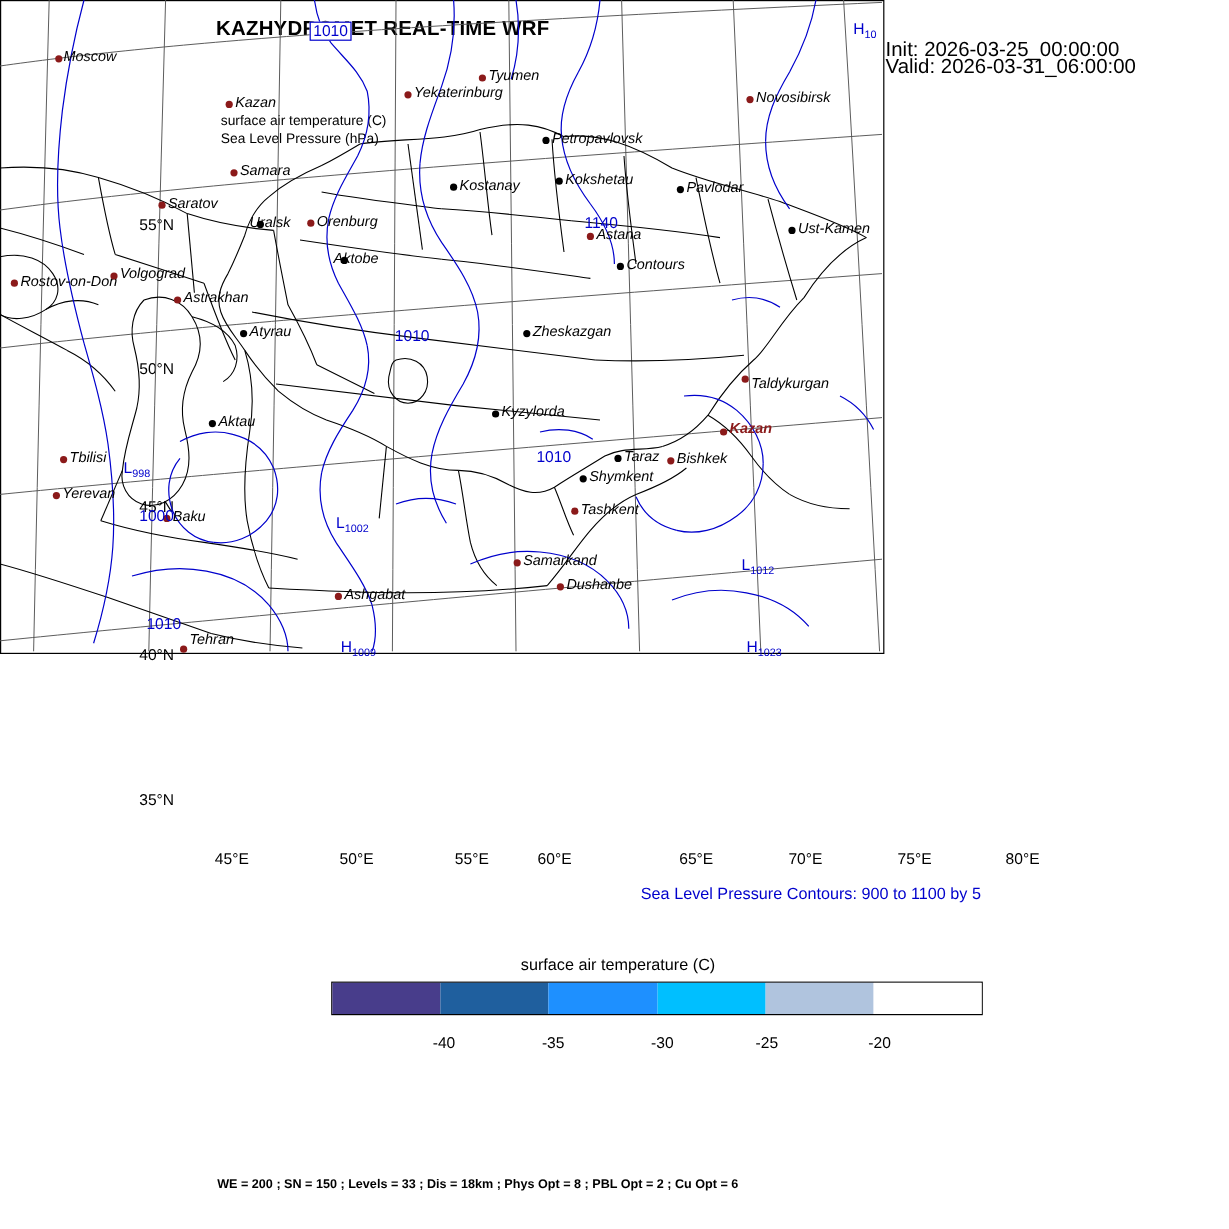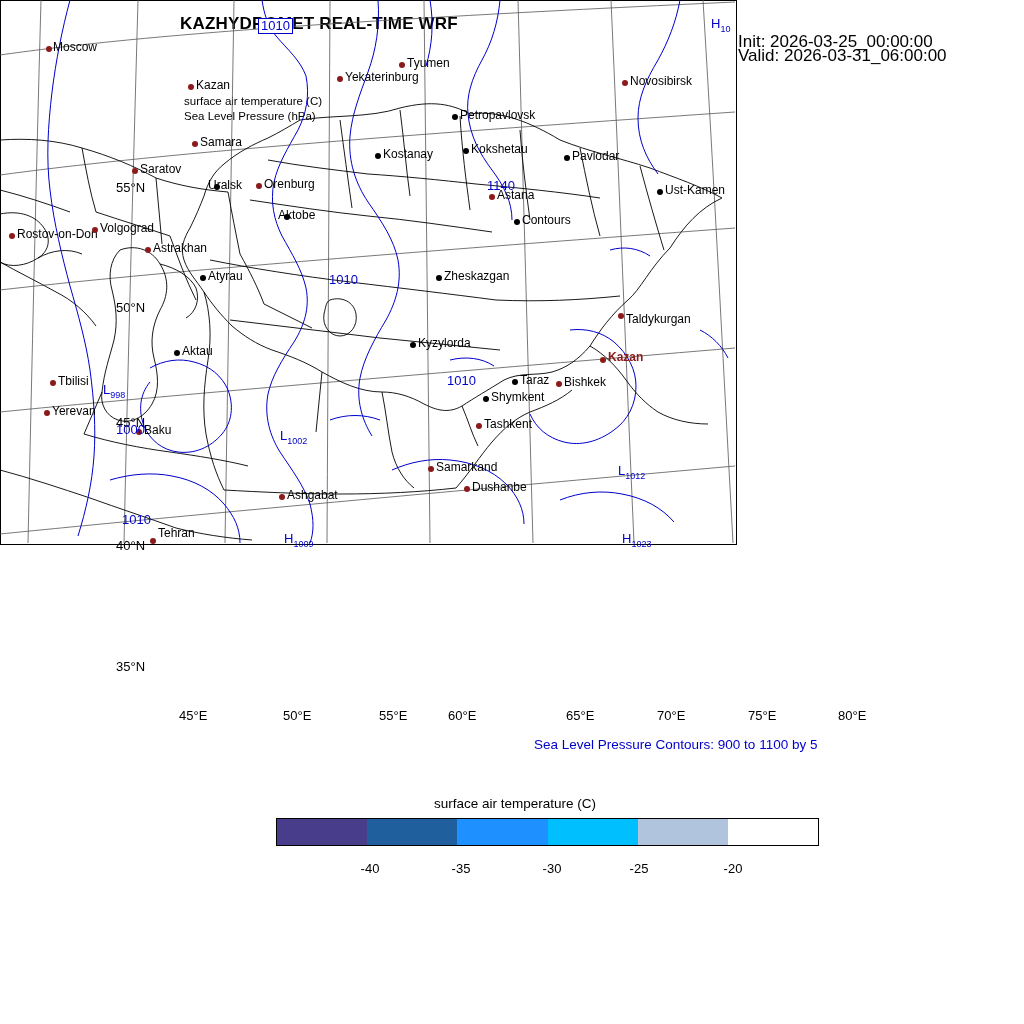--- a/index.html
+++ b/index.html
@@ -27,21 +27,21 @@
     border:1px solid #000;box-sizing:border-box;
     overflow:hidden;background:#fff;
   }
   #map-svg{position:absolute;left:0;top:0;}
   .axis-label{font-size:13px;}
   .city-dot{
     width:6px;height:6px;border-radius:50%;
     background:#8b1a1a;
   }
   .city-dot.black{background:#000;}
-  .city-name{font-size:12px;color:#000;white-space:nowrap;}
+  .city-name{font-size:12px;color:#000;white-space:nowrap;font-style:italic;}
   .city-name.bold{font-weight:bold;color:#8b1a1a;}
   .press-label{color:#0000cc;font-size:13px;white-space:nowrap;}
   .press-label .sub{font-size:9px;vertical-align:sub;}
   .press-box{
     color:#0000cc;font-size:13px;background:#fff;
     border:1px solid #0000cc;padding:0 2px;line-height:14px;
   }
   #contour-caption{
     left:534px;top:737px;font-size:13.5px;color:#0000cc;
   }
@@ -360,13 +360,14 @@
 </div>
 <div class="abs" id="cb-ticks">
   <span style="left:94px">-40</span>
   <span style="left:185px">-35</span>
   <span style="left:276px">-30</span>
   <span style="left:363px">-25</span>
   <span style="left:457px">-20</span>
 </div>
 
 <div class="abs" id="footer">
+  <div>WE = 200 ; SN = 150 ; Levels = 33 ; Dis = 18km ; Phys Opt = 8 ; PBL Opt = 2 ; Cu Opt = 6</div>
 </div>
 
 </body></html>

